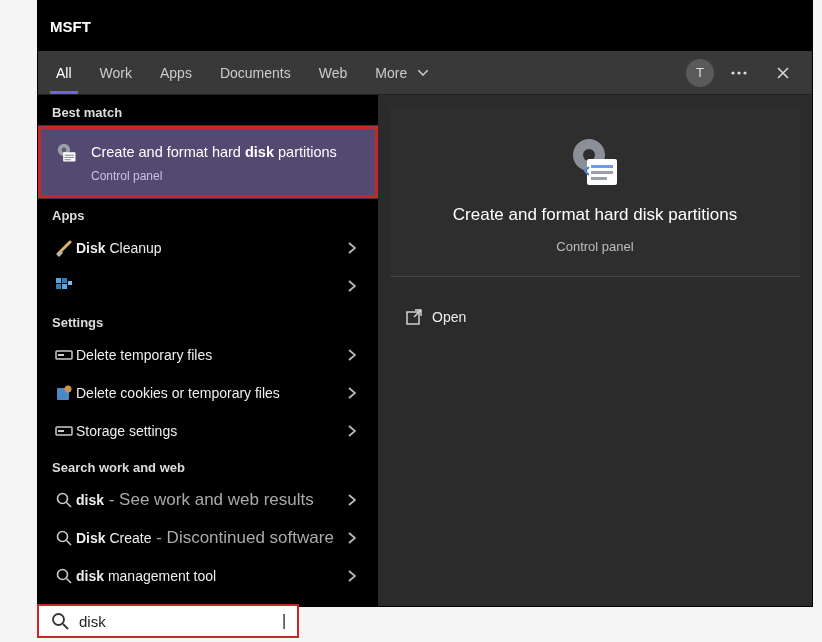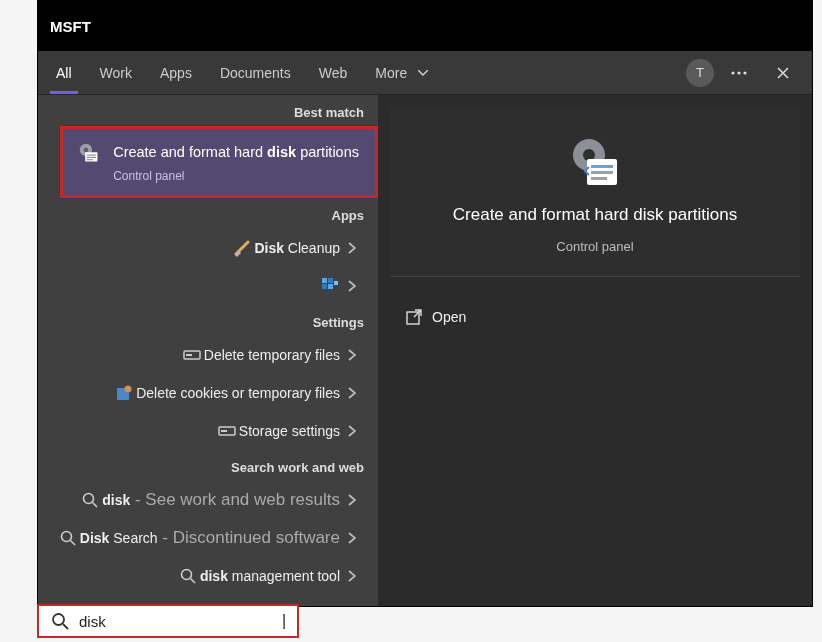--- a/index.html
+++ b/index.html
@@ -17,21 +17,21 @@
   }
   .tabs { display: flex; align-items: stretch; flex: 1; }
   .tab { display: flex; align-items: center; padding: 0 14px; font-size: 14px; color: #ccc; cursor: pointer; position: relative; }
   .tab.active { color: #fff; }
   .tab.active::after { content:""; position:absolute; left:8px; right:8px; bottom:0; height:3px; background:#7160e8; }
   .tab .caret { margin-left: 6px; }
   .tabs-right { display: flex; align-items: center; gap: 6px; padding-right: 6px; }
   .avatar { width: 28px; height: 28px; border-radius: 50%; background: #5a5a5a; color: #ddd; display:flex; align-items:center; justify-content:center; font-size:13px; }
   .icon-btn { width: 38px; height: 44px; display:flex; align-items:center; justify-content:center; color:#ddd; cursor:pointer; }
   .body { flex:1; display:flex; min-height:0; }
-  .left-pane { width: 340px; background:#404040; display:flex; flex-direction:column; overflow-y:auto;align-items:flex-end; }
+  .left-pane { width: 340px; background:#000000; display:flex; flex-direction:column; overflow-y:auto; }
   .section-label { font-size:13px; color:#ddd; padding: 10px 14px 6px; font-weight:600; }
   .best-match {
     background:#544a71; margin: 0; padding: 14px 16px 12px; display:flex; gap:14px; align-items:flex-start;
     border: 3px solid #c62828; outline: 1px solid #3d325a;
   }
   .best-match .bm-text { display:flex; flex-direction:column; gap:6px; }
   .bm-title { font-size:14.5px; line-height:1.35; color:#fff; }
   .bm-title b { font-weight:700; }
   .bm-sub { font-size:12px; color:#c9c2e0; }
   .list-item {
@@ -236,21 +236,21 @@
           </span>
       </div>
 
       <div class="list-item">
         <span class="icn">
             <svg width="16" height="16" viewBox="0 0 16 16">
               <circle cx="6.5" cy="6.5" r="5" fill="none" stroke="#ccc" stroke-width="1.6"></circle>
               <line x1="10.5" y1="10.5" x2="15" y2="15" stroke="#ccc" stroke-width="1.6"></line>
             </svg>
           </span>
-        <span><b>Disk</b><span> Search</span><span class="sub"> - Discontinued software</span></span>
+        <span><b>Disk</b><span> Create</span><span class="sub"> - Discontinued software</span></span>
         <span class="chev icn">
             <svg width="8" height="12" viewBox="0 0 8 12">
               <path d="M1 1 L7 6 L1 11" fill="none" stroke="#bbb" stroke-width="1.8"></path>
             </svg>
           </span>
       </div>
 
       <div class="list-item">
         <span class="icn">
             <svg width="16" height="16" viewBox="0 0 16 16">

